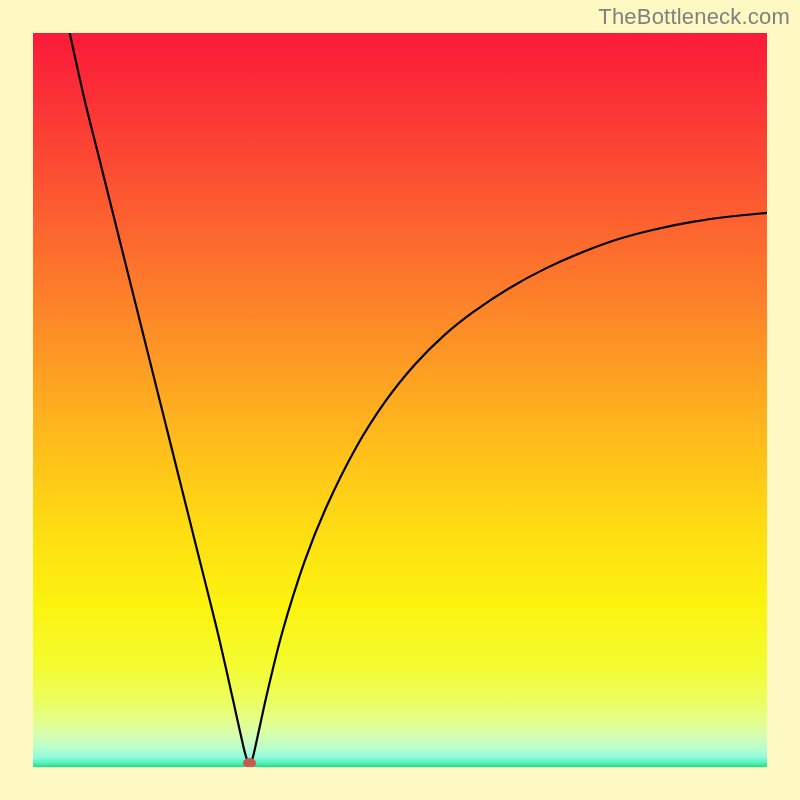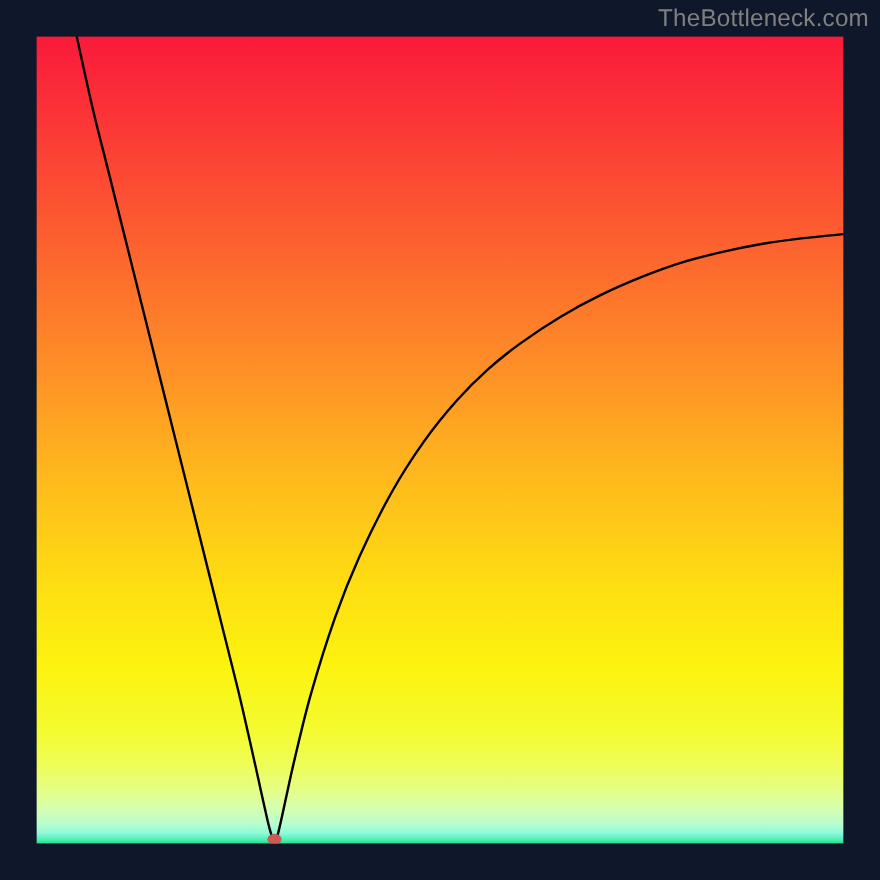--- a/index.html
+++ b/index.html
@@ -7,21 +7,21 @@
     padding: 0;
     width: 800px;
     height: 800px;
     background: #000;
     font-family: Arial, Helvetica, sans-serif;
     overflow: hidden;
   }
   .frame {
     position: absolute;
     inset: 0;
-    background: #0f172a;
+    background: #fef9c3;
   }
   .plot {
     position: absolute;
     left: 33px;
     top: 33px;
     width: 734px;
     height: 734px;
     overflow: hidden;
   }
   .attribution {

